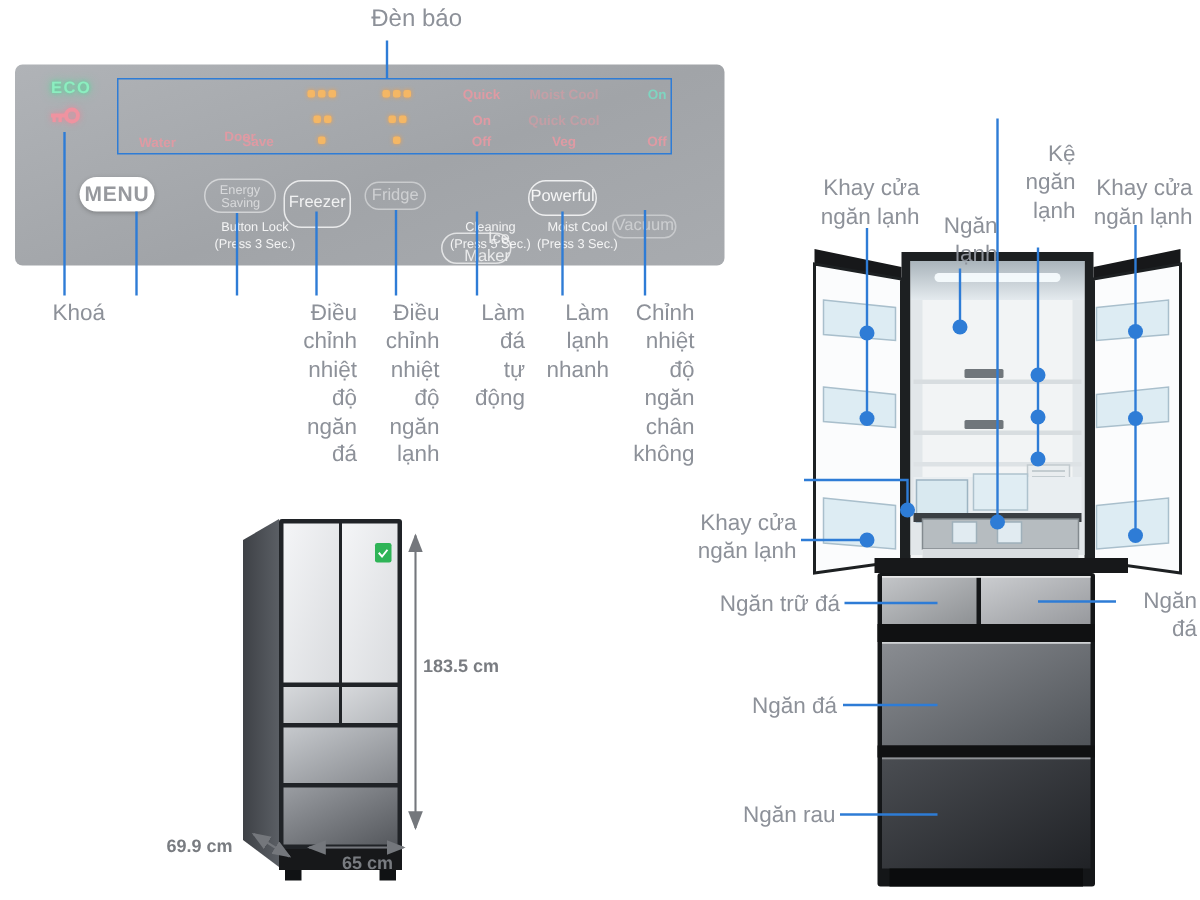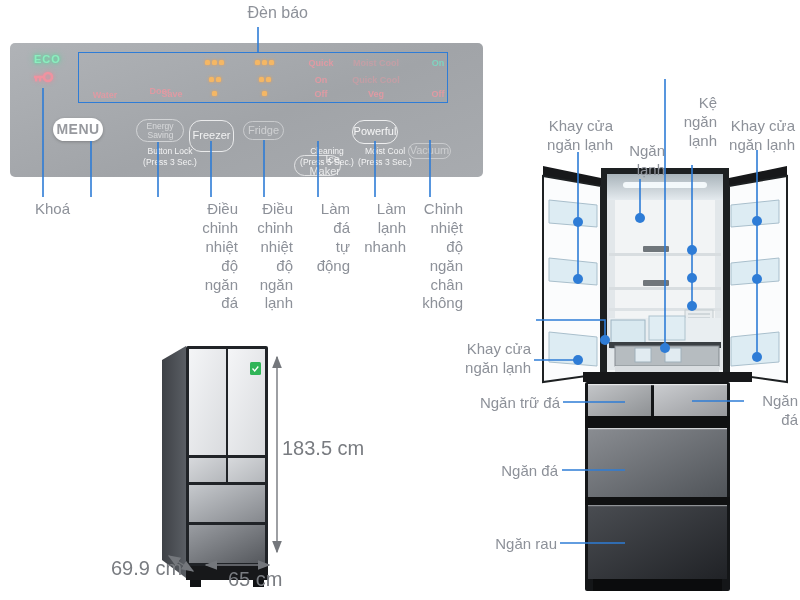--- a/index.html
+++ b/index.html
@@ -4,21 +4,21 @@
 <style>
   html,body{margin:0;padding:0;background:#ffffff;}
   .stage{position:relative;width:800px;height:600px;background:#ffffff;overflow:hidden;
          font-family:"Liberation Sans",sans-serif;}
   .abs{position:absolute;}
   
   .lbl{position:absolute;color:#8d9199;font-size:15px;line-height:1.26;text-align:right;
        white-space:pre-line;}
   .lbl.ralign{text-align:right;white-space:nowrap;}
   .lbl.big{font-size:16px;}
-  .dim{position:absolute;color:#797c81;font-size:20px;white-space:nowrap;}
+  .dim{position:absolute;color:#797c81;font-size:12px;white-space:nowrap;font-weight:bold;}
   
   .panel{position:absolute;left:10px;top:43px;width:473px;height:134px;border-radius:5px;
          background:linear-gradient(160deg,#b0b3b7 0%,#a1a4a8 55%,#a8abaf 100%);}
   .indbox{position:absolute;left:68px;top:9px;width:370px;height:51px;
           border:1.5px solid #2e7cd6;box-sizing:border-box;}
   .ind{position:absolute;font-size:9px;font-weight:bold;color:#df9aa3;white-space:nowrap;
        transform:translate(-50%,-50%);}
   .ind.dim1{opacity:.55;}
   .ind.teal{color:#7fd4c0;}
   .leds{position:absolute;display:flex;gap:2px;}

